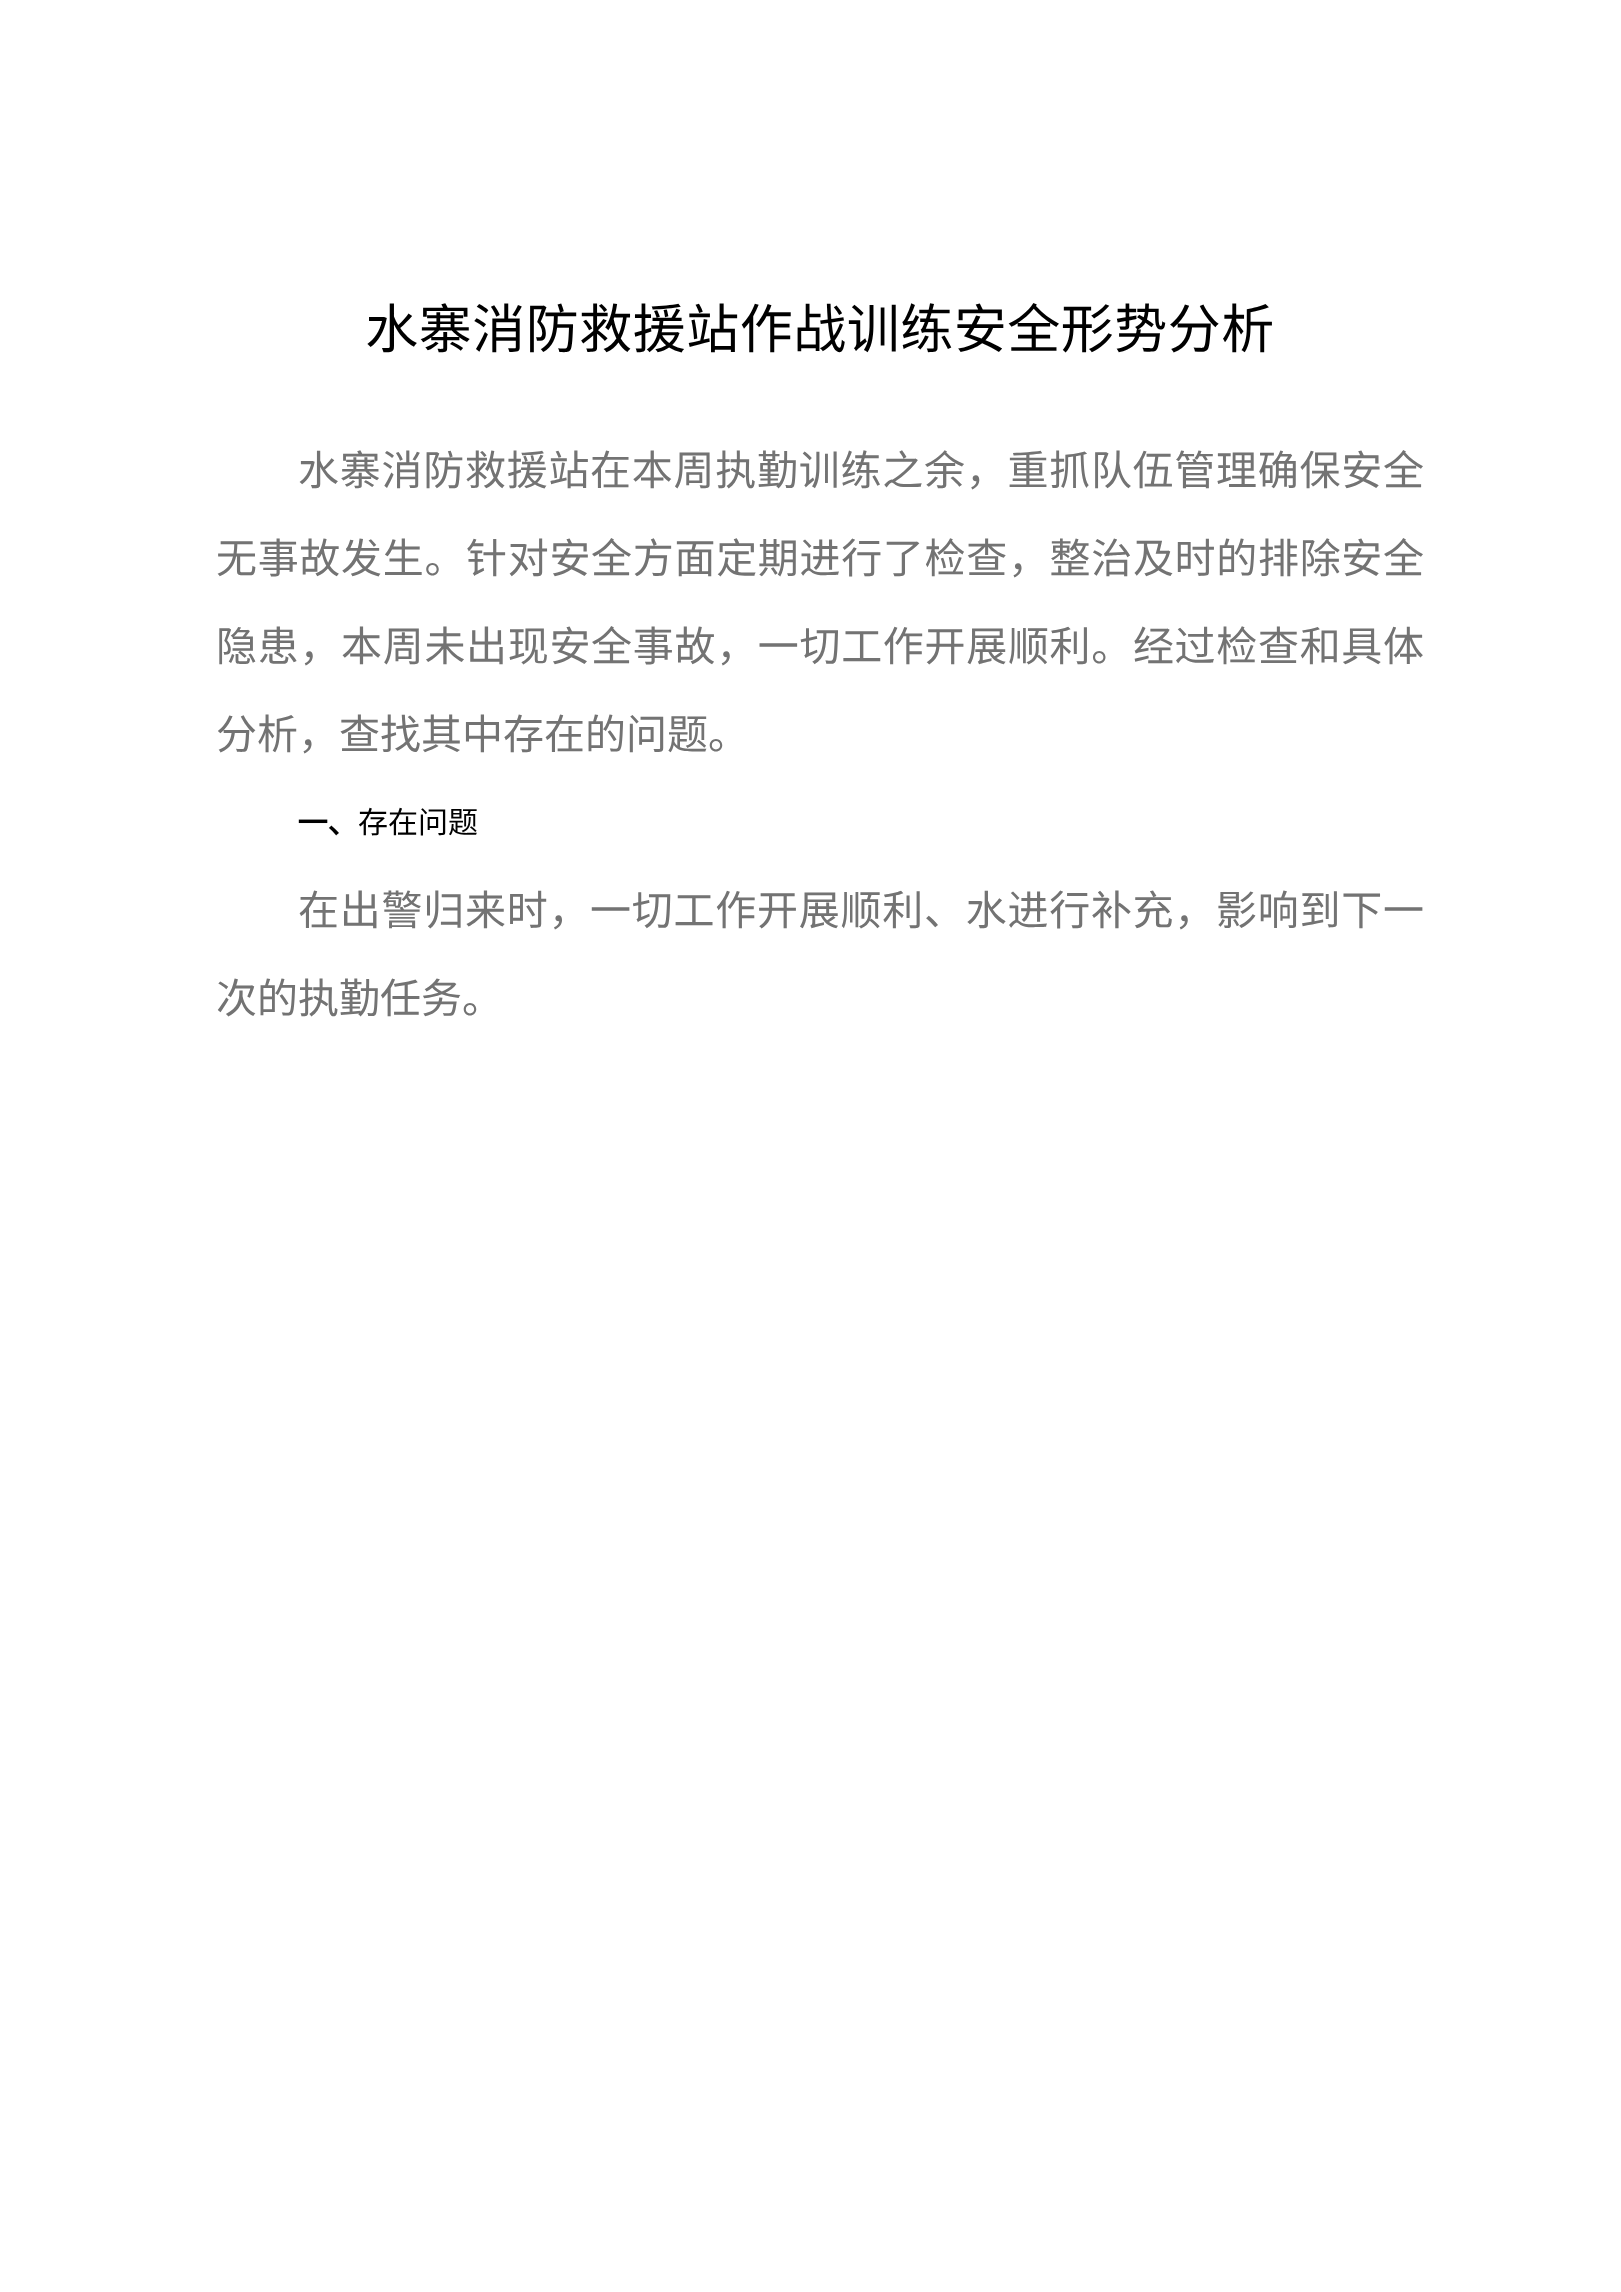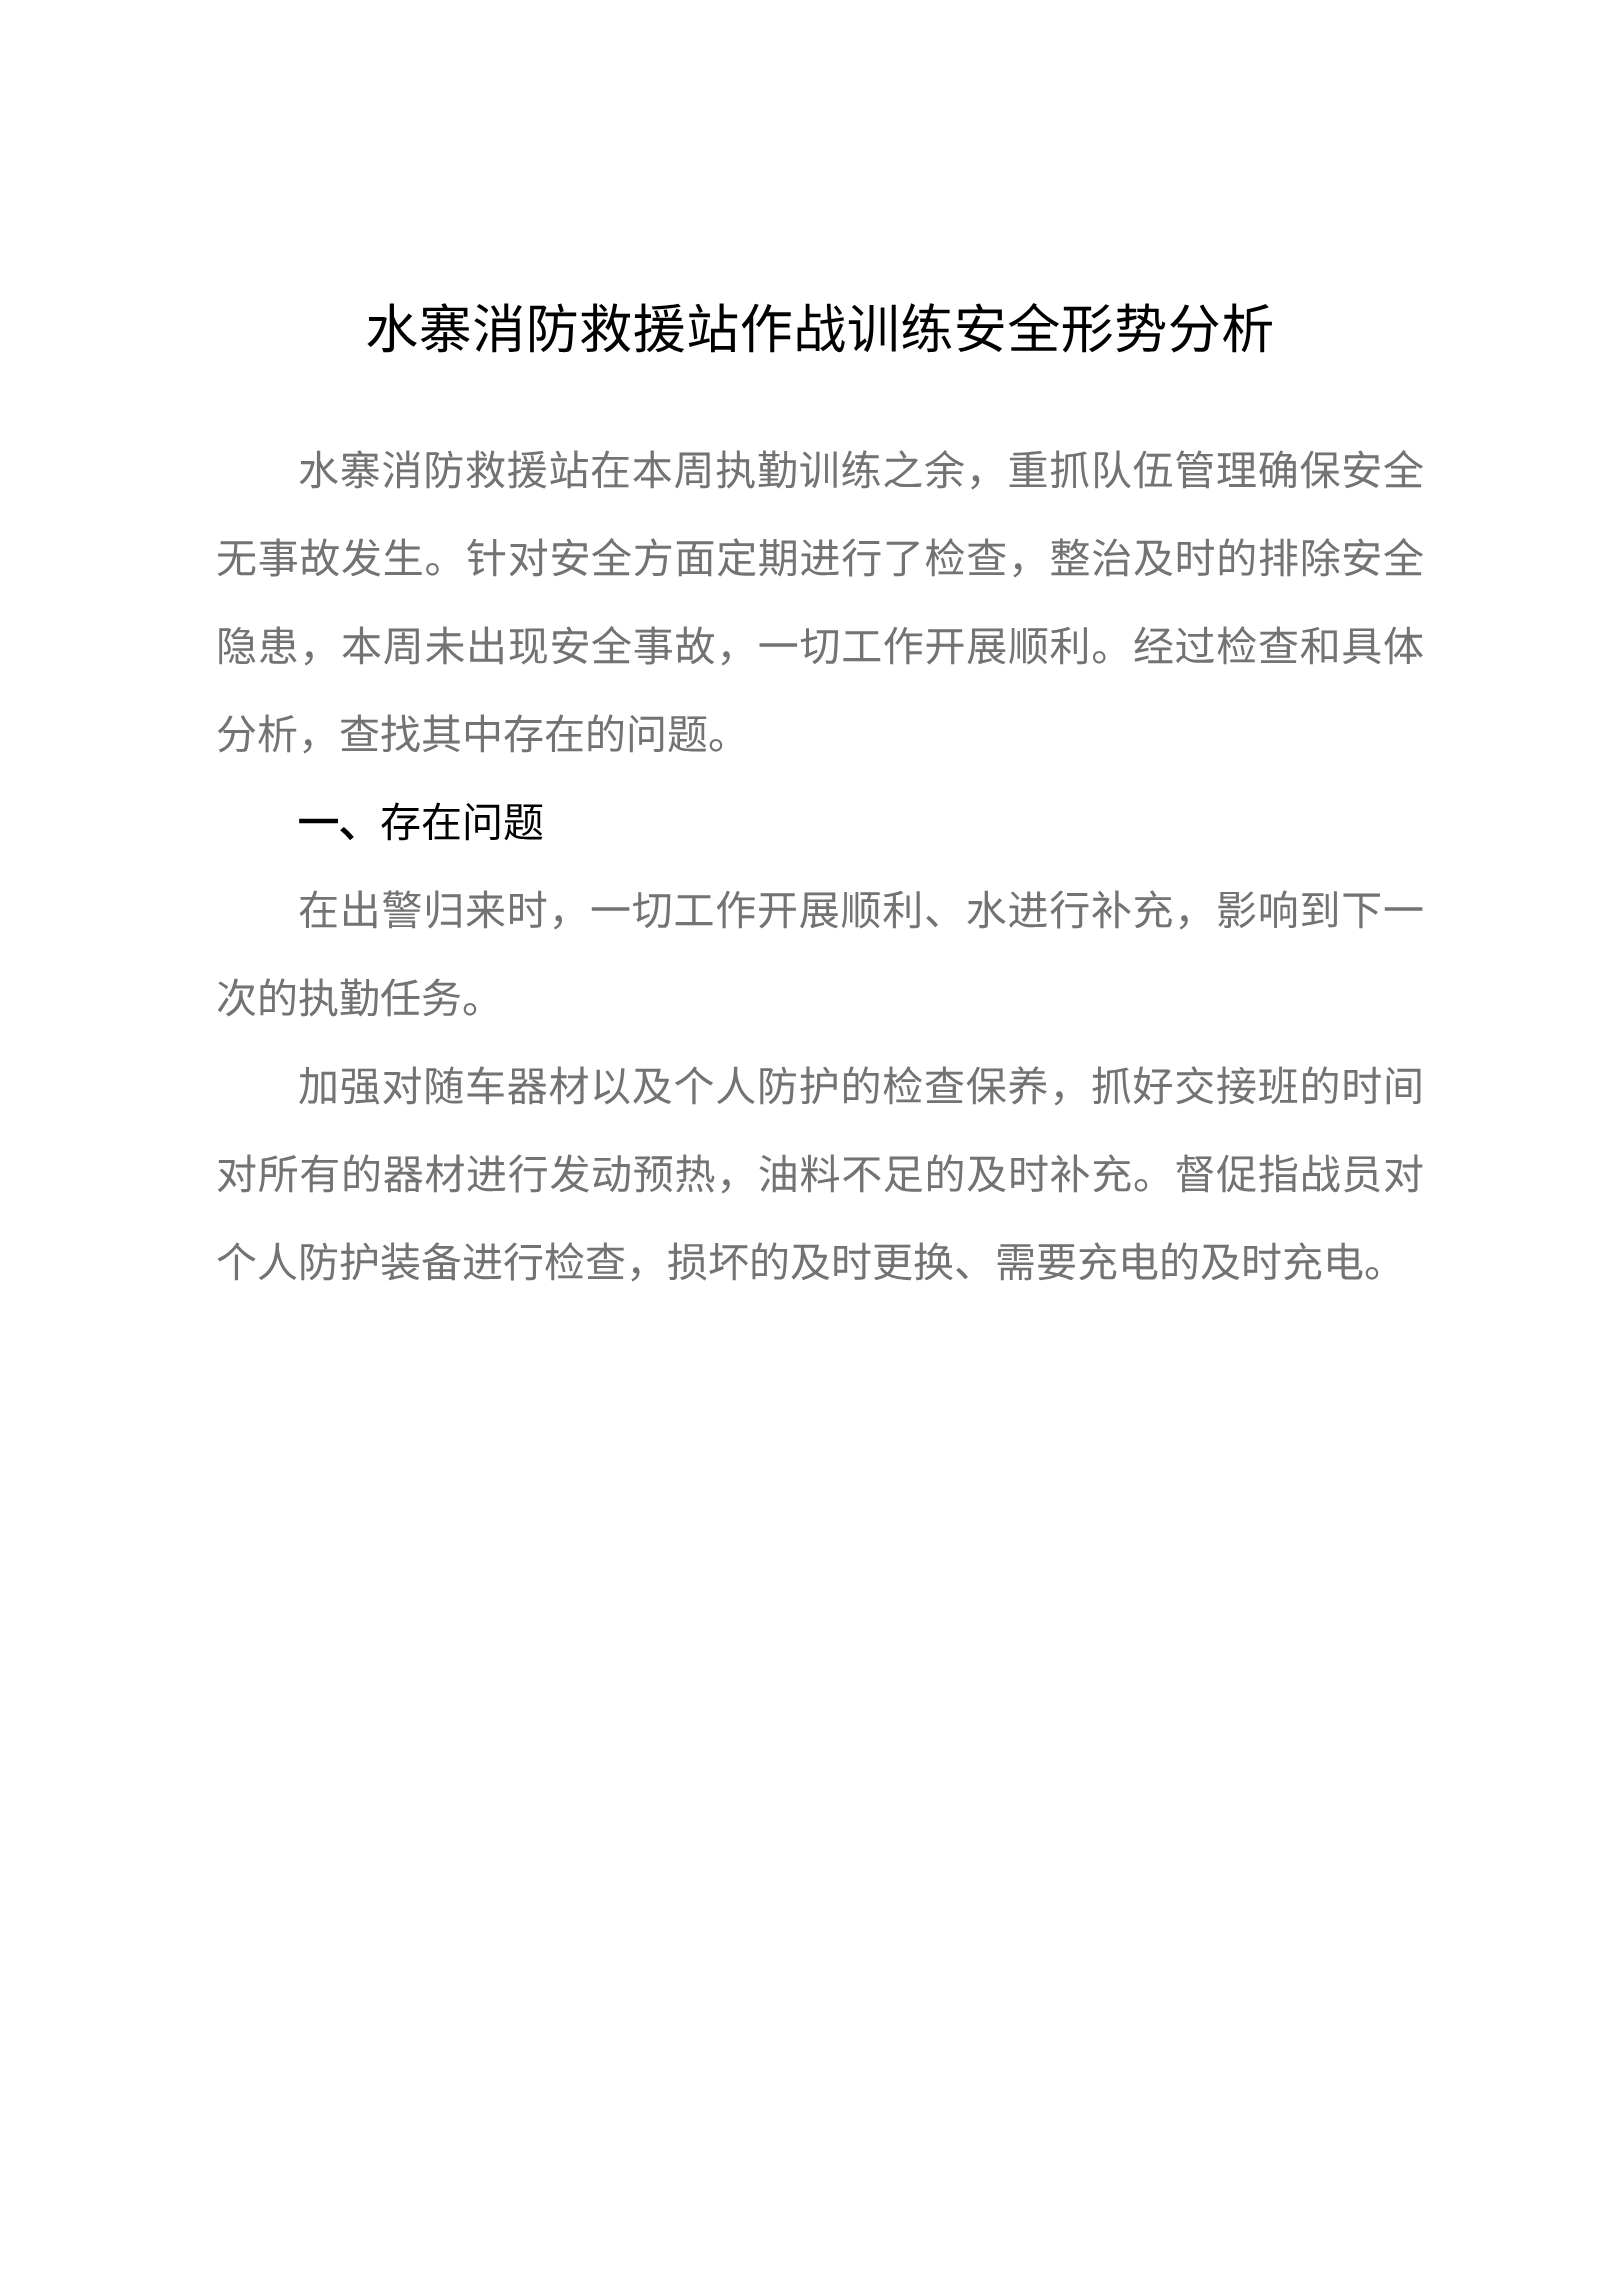--- a/index.html
+++ b/index.html
@@ -65,21 +65,21 @@
   }
 
   .para.last-line-left {
     text-align-last: left;
   }
 
   
   .heading {
     margin: 0;
     font-family: "Liberation Sans", "DejaVu Sans", sans-serif;
-    font-size: 41px;
+    font-size: 30px;
     line-height: 88px;
     color: #000000;
     text-indent: 82px;
     text-align: left;
     white-space: nowrap;
   }
   .heading .num {
     font-weight: bold;
   }
   .heading .label {
@@ -104,18 +104,17 @@
 
       <p class="para last-line-left">水寨消防救援站在本周执勤训练之余，重抓队伍管理确保安全无事故发生。针对安全方面定期进行了检查，整治及时的排除安全隐患，本周未出现安全事故，一切工作开展顺利。经过检查和具体分析，查找其中存在的问题。</p>
 
       <p class="heading"><span class="num">一、</span><span class="label">存在问题</span></p>
 
 
       <p class="para last-line-left">在出警归来时，一切工作开展顺利、水进行补充，影响到下一次的执勤任务。</p>
 
 
 
-      <p class="para last-line-left">加强对随车器材以及个人防护的检查保养，抓好交接班的时间对所有的器材进行发动预热，油料不足的及时补充。督促指战员对个人防护装备进行检查，损坏的及时更换、需要充电的及时充电。</p>
 
     </div>
   </div>
 </div>
 
 
 </body></html>

